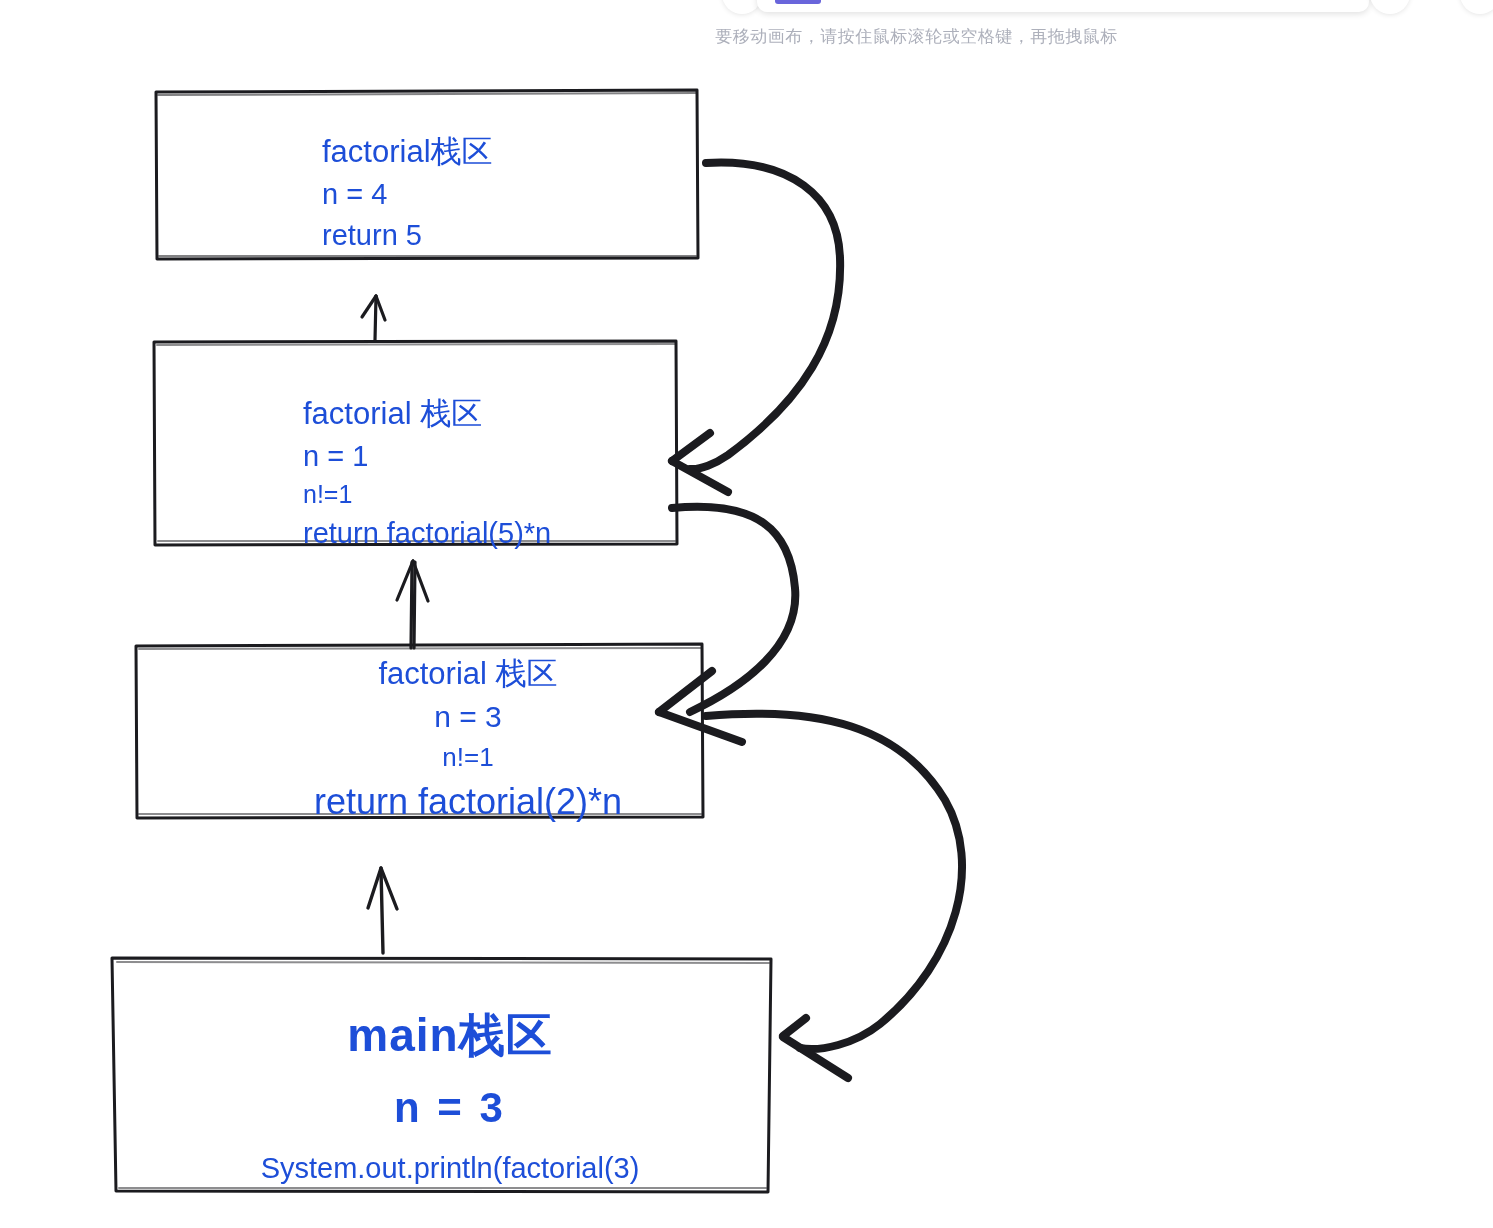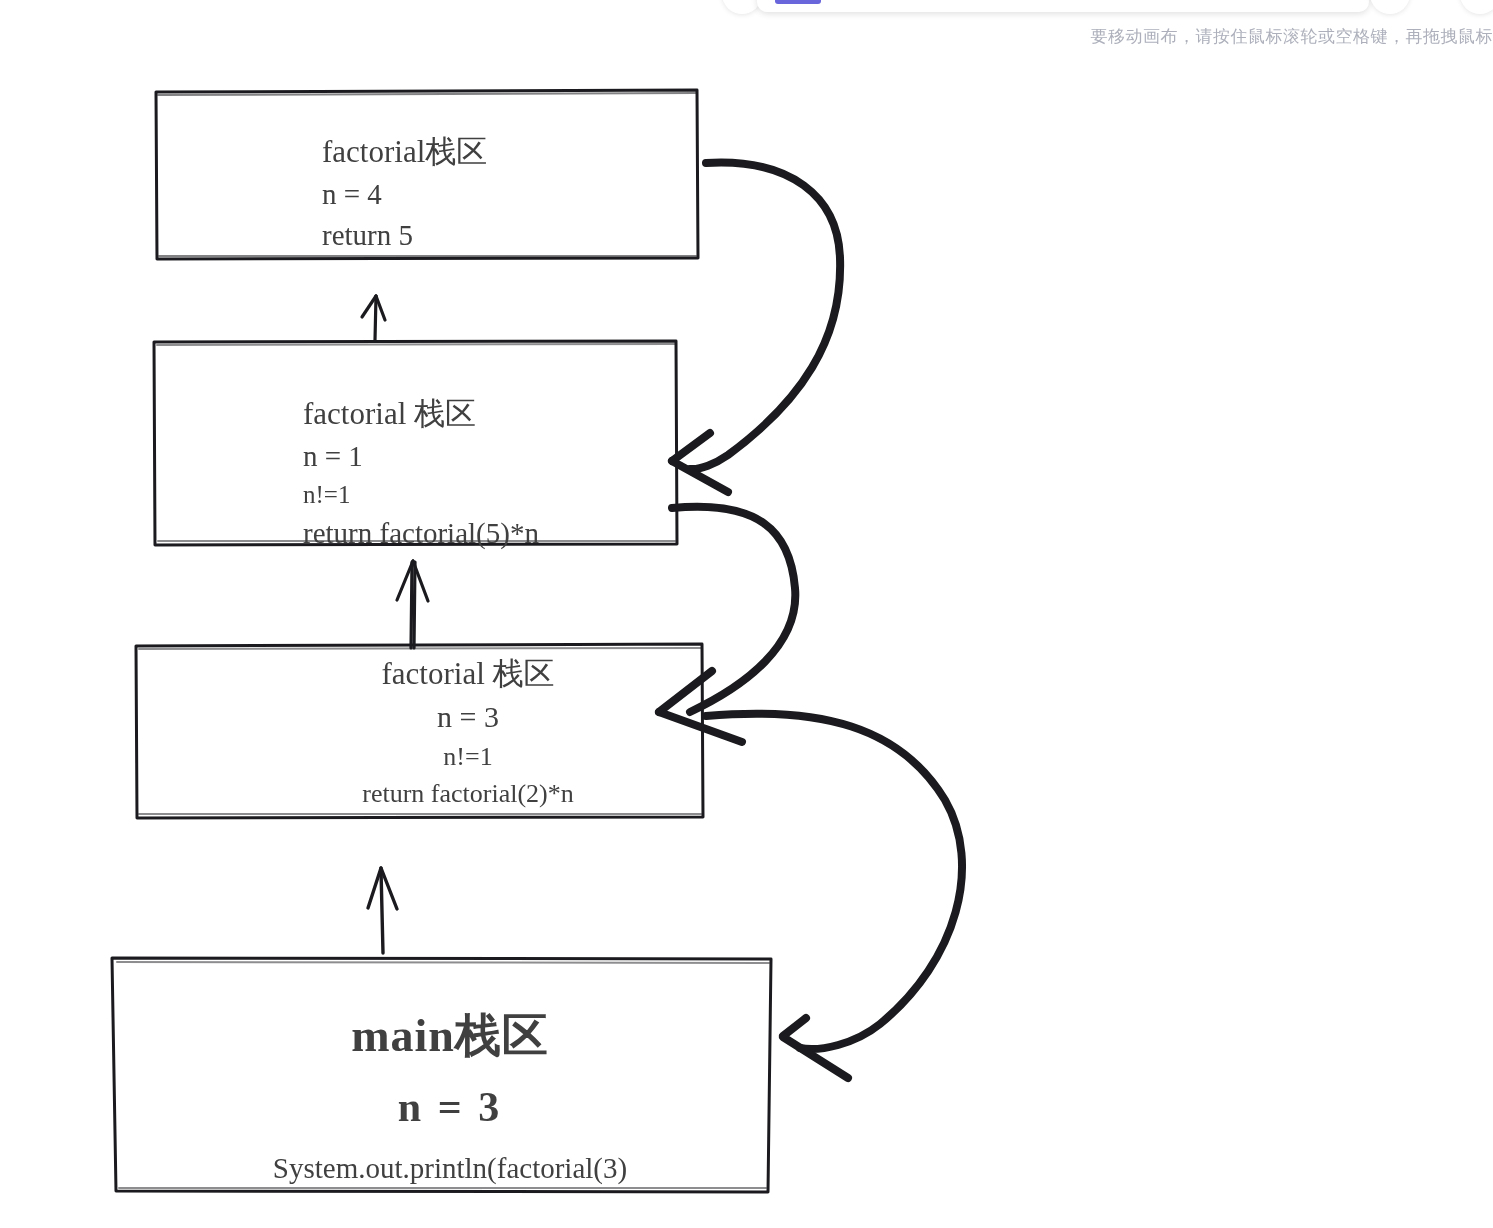--- a/index.html
+++ b/index.html
@@ -46,21 +46,21 @@
   }
   #chip-left  { left: 722px; }
   #chip-right1 { left: 1370px; }
   #chip-right2 { left: 1460px; }
 
   #canvas-hint {
     position: absolute;
     left: 0;
     top: 25px;
     width: 1493px;
-    text-align: right;
+    text-align: center;
     padding-left: 340px;
     box-sizing: border-box;
     font-size: 17px;
     color: #adb0bb;
     letter-spacing: 0.5px;
     font-family: "DejaVu Sans", sans-serif;
   }
 
   
   #scene {
@@ -75,37 +75,37 @@
     left: 0;
     top: 0;
     width: 1493px;
     height: 1228px;
     overflow: visible;
   }
 
   
   .frame-text {
     position: absolute;
-    font-family: Liberation Serif, serif;
-    color: #404040;
+    font-family: Liberation Sans, sans-serif;
+    color: #1d4ed8;
     white-space: nowrap;
     line-height: 1.42;
   }
   .frame-text .line { display: block; }
 
   #frame1-text { left: 322px; top: 130px; font-size: 29px; }
   #frame2-text { left: 303px; top: 392px; font-size: 29px; }
   #frame3-text { left: 258px; top: 652px; font-size: 29px; text-align: center; width: 420px; }
   #frame4-text { left: 130px; top: 1003px; font-size: 29px; text-align: center; width: 640px; }
 
   #frame1-title, #frame2-title, #frame3-title { font-size: 31px; }
   #frame3-text .line { display: block; }
   #frame3-l2 { font-size: 30px; }
   #frame3-l3 { font-size: 26px; }
-  #frame3-l4 { font-size: 26px; }
+  #frame3-l4 { font-size: 36px; }
 
   #frame4-title { font-size: 46px; font-weight: bold; letter-spacing: 1px; }
   #frame4-l2 { font-size: 42px; font-weight: bold; letter-spacing: 3px; display: block; margin-top: 10px;}
   #frame4-l3 { font-size: 29px; display: block; margin-top: 10px; }
 
   .smallish { font-size: 25px; }
 </style>
 </head>
 <body>
 

